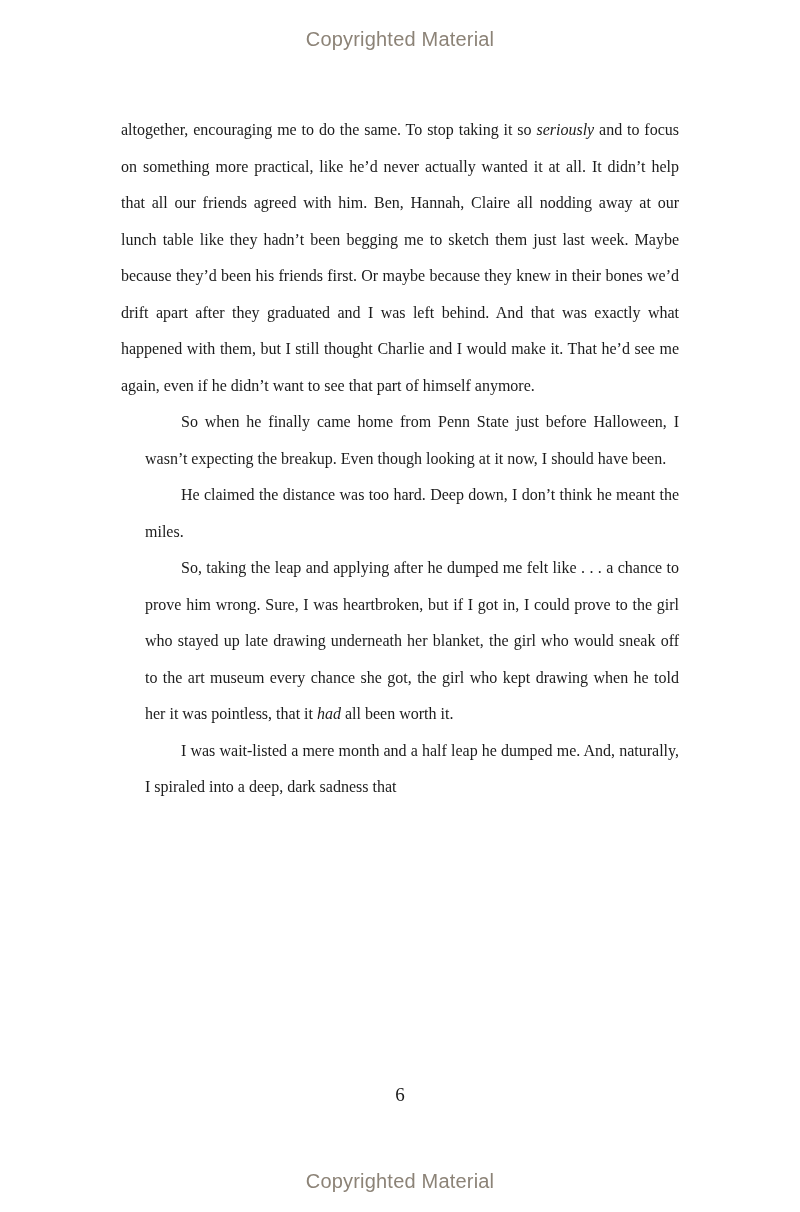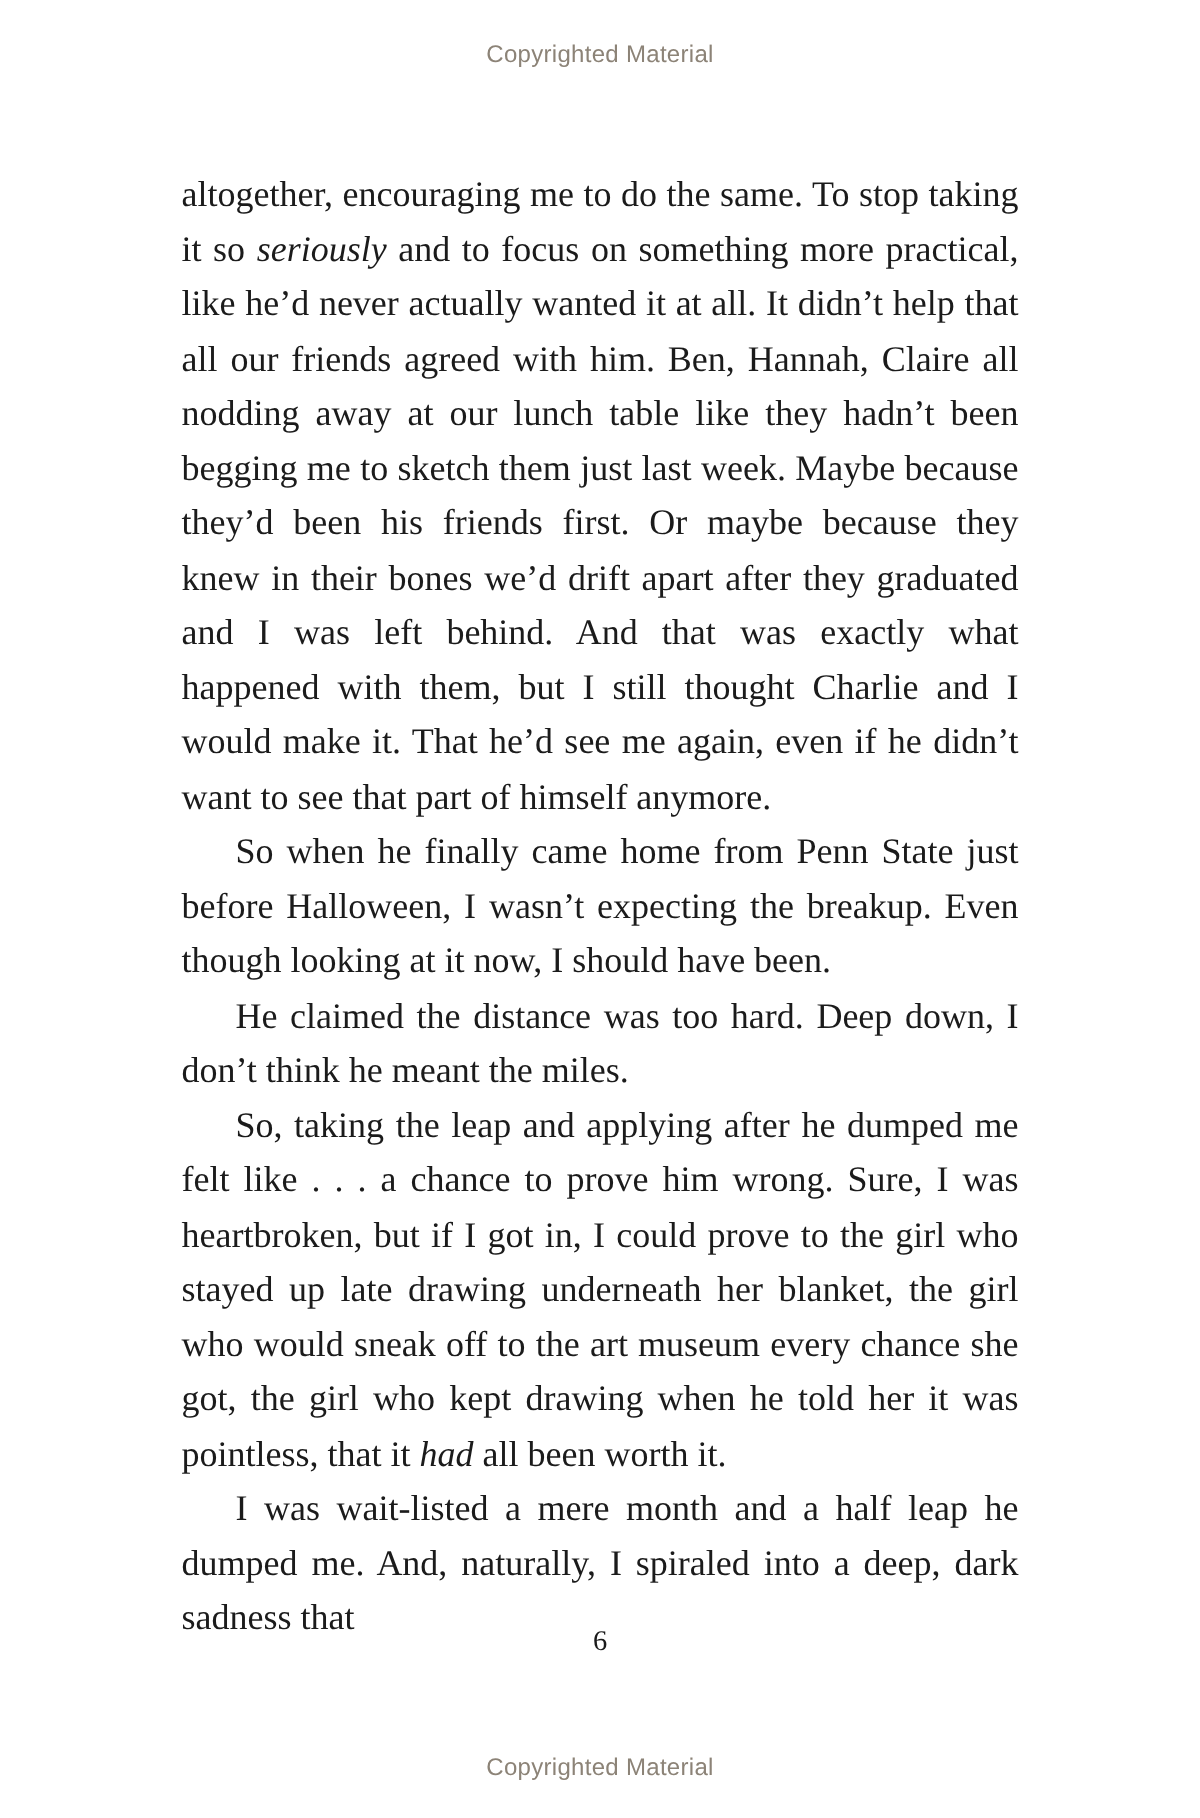--- a/index.html
+++ b/index.html
@@ -26,42 +26,43 @@
     font-weight: 400;
     color: #8c portions;
   }
   
   .watermark {
     position: absolute;
     left: 0;
     width: 100%;
     text-align: center;
     font-family: "Liberation Sans", sans-serif;
-    font-size: 16px;
+    font-size: 20px;
     font-weight: 400;
     color: #8c8377;
     letter-spacing: 0.2px;
   }
   .watermark.top { top: 28px; }
   .watermark.bottom { top: 1170px; }
   .text-block {
     position: absolute;
     left: 121px;
     top: 112px;
     width: 558px;
-    font-size: 24px;
+    font-size: 16px;
     line-height: 36.5px;
     text-align: justify;
   }
   .para {
     margin: 0;
     padding: 0;
   }
   .para.indent {
     text-indent: 36px;
+    margin-left: 24px;
   }
   .italic {
     font-style: italic;
   }
   .page-number {
     position: absolute;
     left: 0;
     width: 100%;
     top: 1084px;
     text-align: center;

